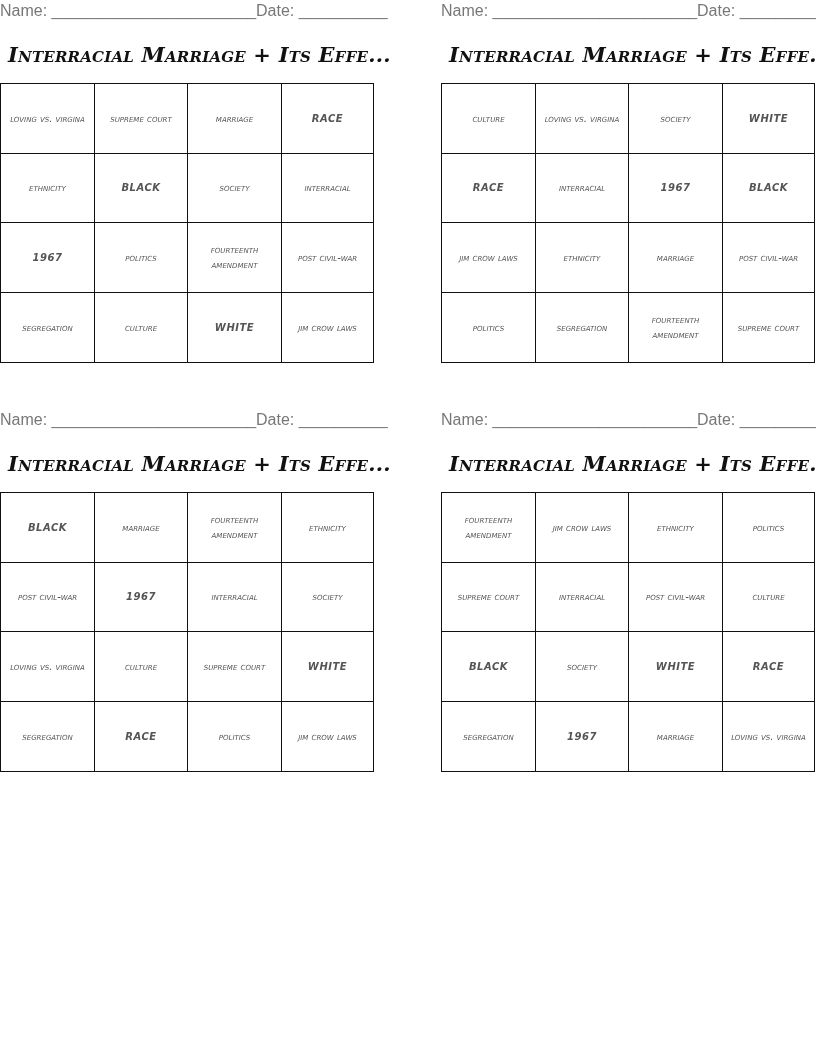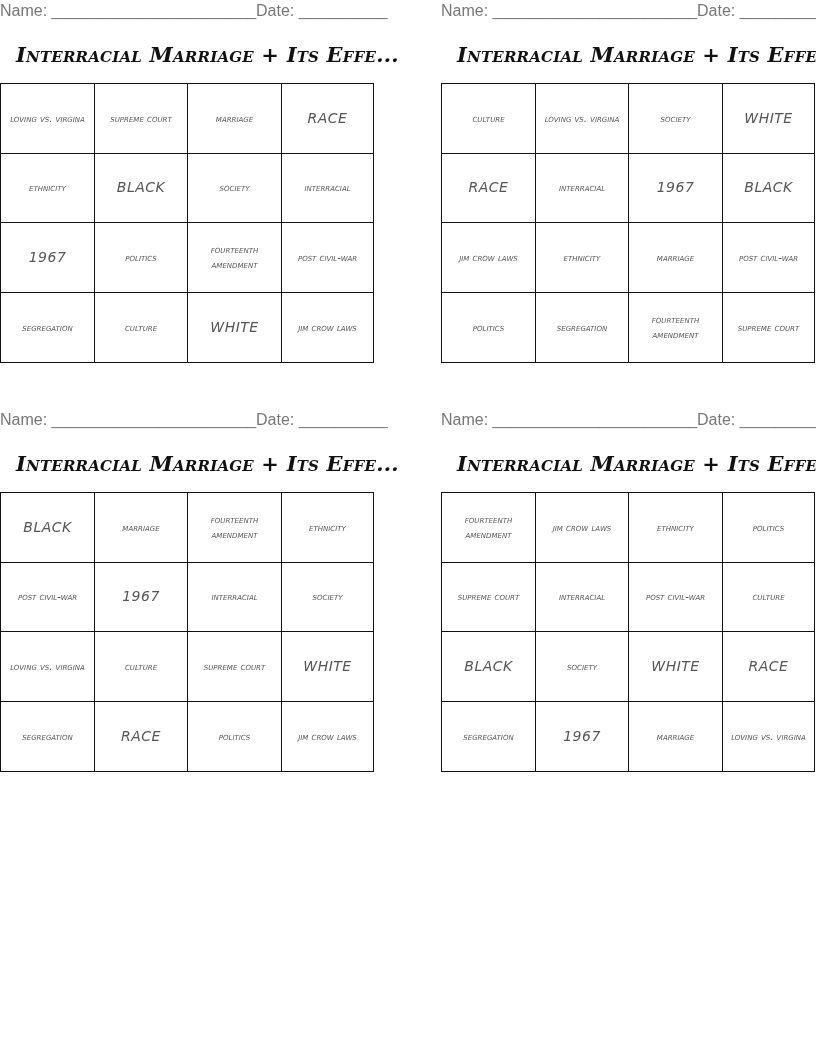--- a/index.html
+++ b/index.html
@@ -2,33 +2,33 @@
 <html><head>
   <meta charset="utf-8">
   <style>
     html, body { margin: 0; padding: 0; background: #ffffff; }
     body { width: 816px; height: 1056px; position: relative; overflow: hidden; }
     .card { position: absolute; width: 375px; height: 370px; }
     .hdr { position: absolute; top: 0; left: 0; width: 375px; height: 20px;
            font-family: "Liberation Sans", sans-serif; font-size: 16px; color: #777; white-space: nowrap; }
     .hdr .name { position: absolute; left: 0; top: 2px; }
     .hdr .date { position: absolute; left: 256px; top: 2px; }
-    .title { position: absolute; top: 42px; left: 16px; width: 380px; font-family: "DejaVu Serif", serif;
+    .title { position: absolute; top: 42px; left: 8px; width: 380px; font-family: "DejaVu Serif", serif;
              font-style: italic; font-weight: bold; font-variant: small-caps; font-size: 21px; color: #111;
              letter-spacing: 0.2px; white-space: nowrap; }
     .grid { position: absolute; top: 83px; left: 0; width: 374px; height: 280px;
             border: 1px solid #111; box-sizing: border-box;
             display: grid; grid-template-columns: 94px 93px 94px 1fr; grid-template-rows: repeat(4, 1fr); }
     .cell { border-right: 1px solid #111; border-bottom: 1px solid #111; display: flex; align-items: center;
             justify-content: center; text-align: center; font-family: "DejaVu Sans", sans-serif;
             font-variant: small-caps; font-style: italic; color: #555; font-size: 10px; line-height: 15px;
             padding: 0 4px; box-sizing: border-box; text-transform: lowercase; }
     .cell:nth-child(4n) { border-right: none; }
     .cell:nth-child(n+13) { border-bottom: none; }
-    .cell.big { font-size: 14px; font-weight: normal; text-transform: uppercase; font-variant: normal; letter-spacing: 0.5px; }
+    .cell.big { font-size: 10px; font-weight: bold; text-transform: uppercase; font-variant: normal; letter-spacing: 0.5px; }
   </style>
 </head>
 <body>
 
 <div class="card" style="left:0;top:0;">
   <div class="hdr">
     <span class="name">Name: _______________________</span>
     <span class="date">Date: __________</span>
   </div>
   <div class="title">Interracial Marriage + Its Effe...</div>

